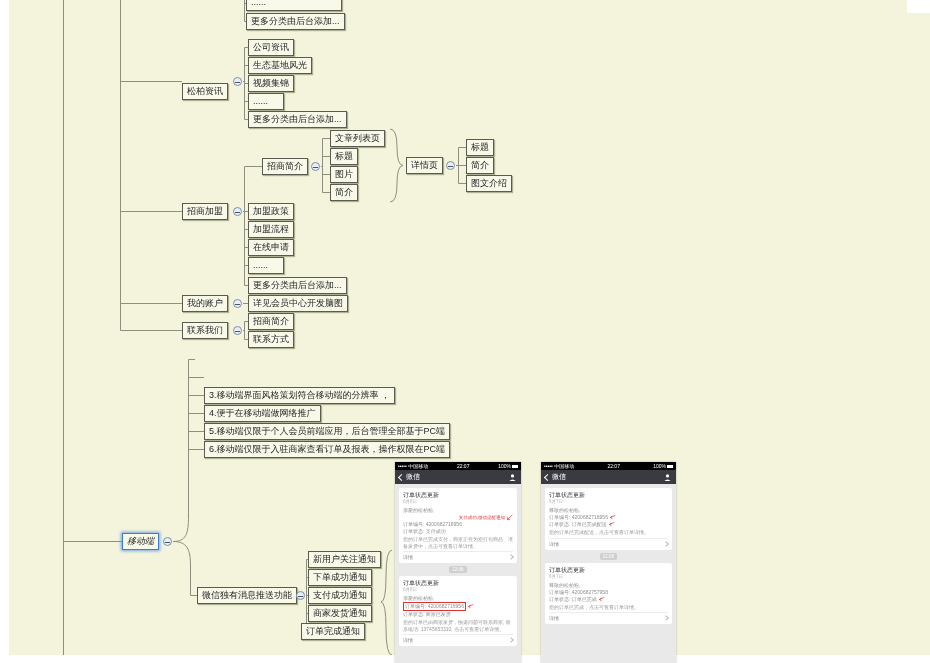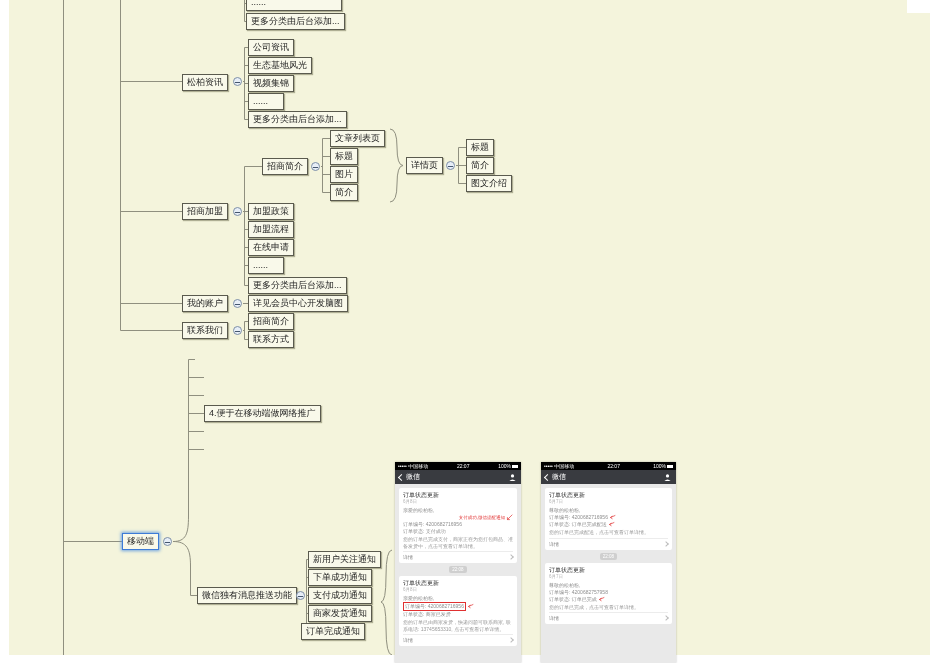--- a/index.html
+++ b/index.html
@@ -2,21 +2,21 @@
 <html><head>
 <meta charset="utf-8">
 <style>
   html,body{margin:0;padding:0;background:#fff;}
   #canvas{position:relative;width:930px;height:663px;overflow:hidden;background:#f4f4dc;
           font-family:"Liberation Sans","DejaVu Sans",sans-serif;}
   svg.wires{position:absolute;left:0;top:0;z-index:1;}
   .node{position:absolute;z-index:2;font-size:9px;line-height:11px;padding:2px 4px;
         background:#f9f9ea;border:1px solid #5a5a4e;color:#1f1f1f;white-space:nowrap;
         box-shadow:1px 1px 1px rgba(90,90,60,.45);box-sizing:border-box;}
-  .node.sel{border-color:#3d7bd6;box-shadow:0 0 3px 1px rgba(90,150,225,.85);}
+  .node.sel{border-color:#3d7bd6;box-shadow:0 0 3px 1px rgba(90,150,225,.85);font-style:italic;}
   .node.wide{min-width:96px;}
   .node.dots{min-width:36px;}
   .collapse{position:absolute;z-index:3;width:9px;height:9px;border:1px solid #7d8fa6;
             border-radius:50%;background:#e7eef7;box-sizing:border-box;}
   .collapse::after{content:"";position:absolute;left:1px;right:1px;top:50%;border-top:1px solid #44566e;}
   .white{position:absolute;background:#fff;z-index:4;}
   
   .phone{position:absolute;top:462px;height:201px;z-index:5;background:#e9e9e9;
          box-shadow:0 0 2px rgba(0,0,0,.25);overflow:hidden;font-family:"Liberation Sans","DejaVu Sans",sans-serif;}
   .p-status{height:8px;background:#000;color:#fff;font-size:5px;line-height:8px;
@@ -68,21 +68,21 @@
       <path d="M173 541.5 C186 541.5 188.5 534 188.5 516 L188.5 359.5 M188.5 359.5 H195 M188.5 377.5 H204 M188.5 395.5 H204 M188.5 413.5 H204 M188.5 431.5 H204 M188.5 449.5 H204"></path>
       <path d="M173 541.5 C187 541.5 190.5 549 190.5 566 L190.5 595.5 L197 595.5"></path>
       <path d="M306 595.5 H306.5 M306.5 559.5 V631.5 M306.5 559.5 H308 M306.5 577.5 H308 M306.5 595.5 H308 M306.5 613.5 H308 M306.5 631.5 H308"></path>
       <path d="M392 550 Q386 550 386 576 Q386 602 381 602 Q386 602 386 628 Q386 655 392 655"></path>
     </g>
   </svg>
 
   <div class="node wide" style="left:246px;top:-6px">......</div>
   <div class="node wide" style="left:246px;top:13px">更多分类由后台添加...</div>
 
-  <div class="node" style="left:182px;top:74px">松柏资讯</div>
+  <div class="node" style="left:182px;top:83px">松柏资讯</div>
   <span class="collapse" style="left:233px;top:77px"></span>
   <div class="node" style="left:248px;top:39px">公司资讯</div>
   <div class="node" style="left:248px;top:57px">生态基地风光</div>
   <div class="node" style="left:248px;top:75px">视频集锦</div>
   <div class="node dots" style="left:248px;top:93px">......</div>
   <div class="node" style="left:248px;top:111px">更多分类由后台添加...</div>
 
   <div class="node" style="left:182px;top:203px">招商加盟</div>
   <span class="collapse" style="left:233px;top:207px"></span>
   <div class="node" style="left:262px;top:158px">招商简介</div>
@@ -106,21 +106,24 @@
 
   <div class="node" style="left:182px;top:295px">我的账户</div>
   <span class="collapse" style="left:233px;top:299px"></span>
   <div class="node" style="left:248px;top:295px">详见会员中心开发脑图</div>
 
   <div class="node" style="left:182px;top:322px">联系我们</div>
   <span class="collapse" style="left:233px;top:326px"></span>
   <div class="node" style="left:248px;top:313px">招商简介</div>
   <div class="node" style="left:248px;top:331px">联系方式</div>
 
+  <div class="node" style="left:204px;top:387px">3.移动端界面风格策划符合移动端的分辨率 ，</div>
   <div class="node" style="left:204px;top:405px">4.便于在移动端做网络推广</div>
+  <div class="node" style="left:204px;top:423px">5.移动端仅限于个人会员前端应用，后台管理全部基于PC端</div>
+  <div class="node" style="left:204px;top:441px">6.移动端仅限于入驻商家查看订单及报表，操作权限在PC端</div>
 
   <div class="node sel" style="left:122px;top:533px">移动端</div>
   <span class="collapse" style="left:163px;top:537px"></span>
 
   <div class="node" style="left:197px;top:587px">微信独有消息推送功能</div>
   <span class="collapse" style="left:296px;top:591px"></span>
   <div class="node" style="left:308px;top:551px">新用户关注通知</div>
   <div class="node" style="left:308px;top:569px">下单成功通知</div>
   <div class="node" style="left:308px;top:587px">支付成功通知</div>
   <div class="node" style="left:308px;top:605px">商家发货通知</div>

